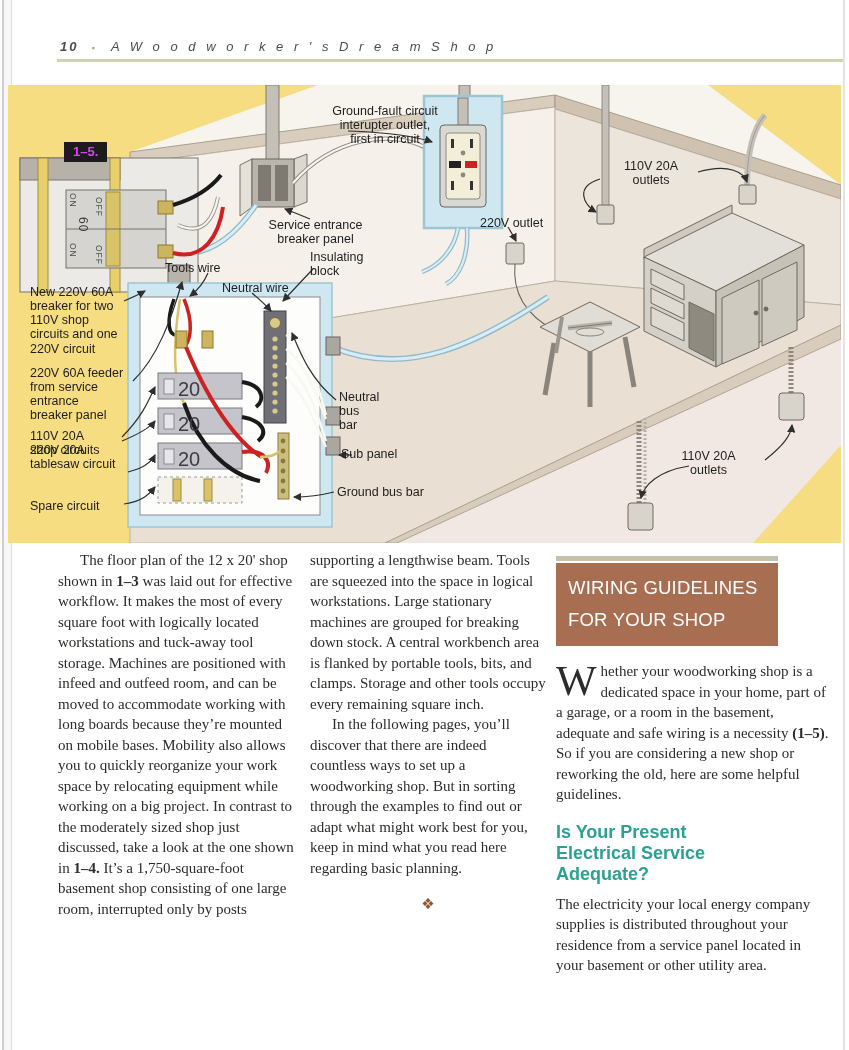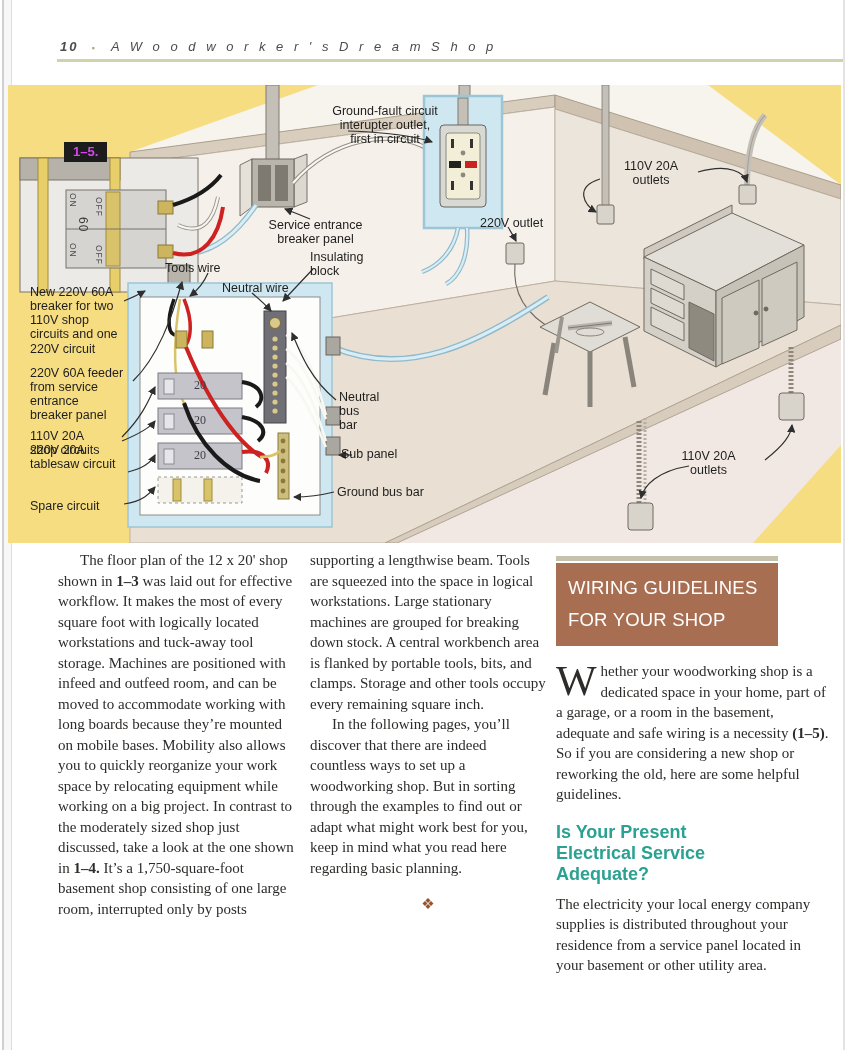--- a/index.html
+++ b/index.html
@@ -19,22 +19,22 @@
 
   
   .diagram{position:absolute;left:8px;top:85px;width:833px;height:458px;background:var(--yellow);}
   .diagram svg{position:absolute;left:0;top:0;}
   .dlabel{position:absolute;font-family:"Liberation Sans",sans-serif;font-size:12.5px;
           line-height:1.13;color:#1e1e1e;white-space:pre-line;}
   .dlabel.center{text-align:center;}
   .figure-tag{position:absolute;left:56px;top:17px;background:var(--figure-tag-bg);color:#d946ef;
               font-family:"Liberation Sans",sans-serif;font-weight:bold;font-size:13px;
               padding:2px 9px 3px 9px;margin-top:40px;}
-  .breaker20{position:absolute;width:44px;text-align:center;font-family:Liberation Serif, serif;
-             font-size:12px;color:#3c3c44;}
+  .breaker20{position:absolute;width:44px;text-align:left;font-family:Liberation Sans, sans-serif;
+             font-size:20px;color:#3c3c44;}
   .vtext{position:absolute;writing-mode:vertical-rl;font-family:"Liberation Sans",sans-serif;
          font-size:8.5px;color:#4a4a4a;letter-spacing:1px;}
   .vtext.big{font-size:12px;color:#3c3c3c;}
 
   
   .col{position:absolute;top:550px;font-size:15px;line-height:20.5px;text-align:left;}
   .col p{margin:0;}
   .col p.indent{text-indent:22px;}
   .col1{left:58px;width:237px;}
   .col2{left:310px;width:236px;}

